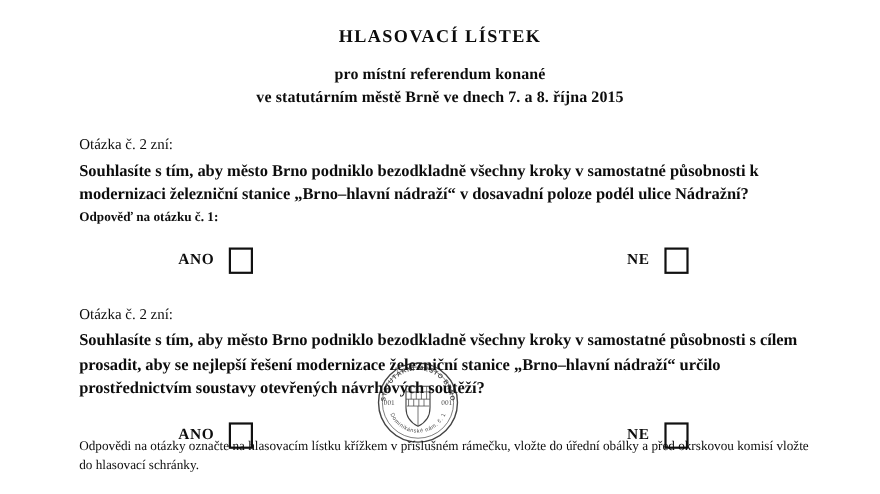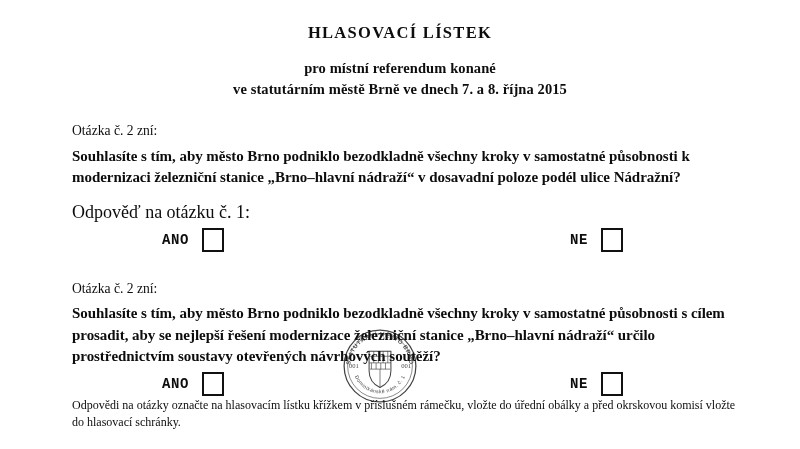--- a/index.html
+++ b/index.html
@@ -63,31 +63,30 @@
     line-height: 1.35;
     margin-bottom: 5px;
   }
   .q-text {
     font-size: 15px;
     font-weight: bold;
     line-height: 1.42;
     letter-spacing: -0.05px;
   }
   .answer-label {
-    font-size: 18px;
-    font-weight: normal;
-    margin-top: 14px;
+    font-size: 12px;
+    font-weight: bold;
+    margin-top: 2px;
   }
 
   
   .answer-row {
     position: relative;
-    margin-top: 5px;
+    margin-top: 20px;
     height: 34px;
-    font-family: Liberation Mono, monospace;
   }
   .opt {
     position: absolute;
     top: 0;
     display: flex;
     align-items: center;
     gap: 13px;
   }
   .opt-ano { left: 90px; }
   .opt-ne  { left: 498px; }

